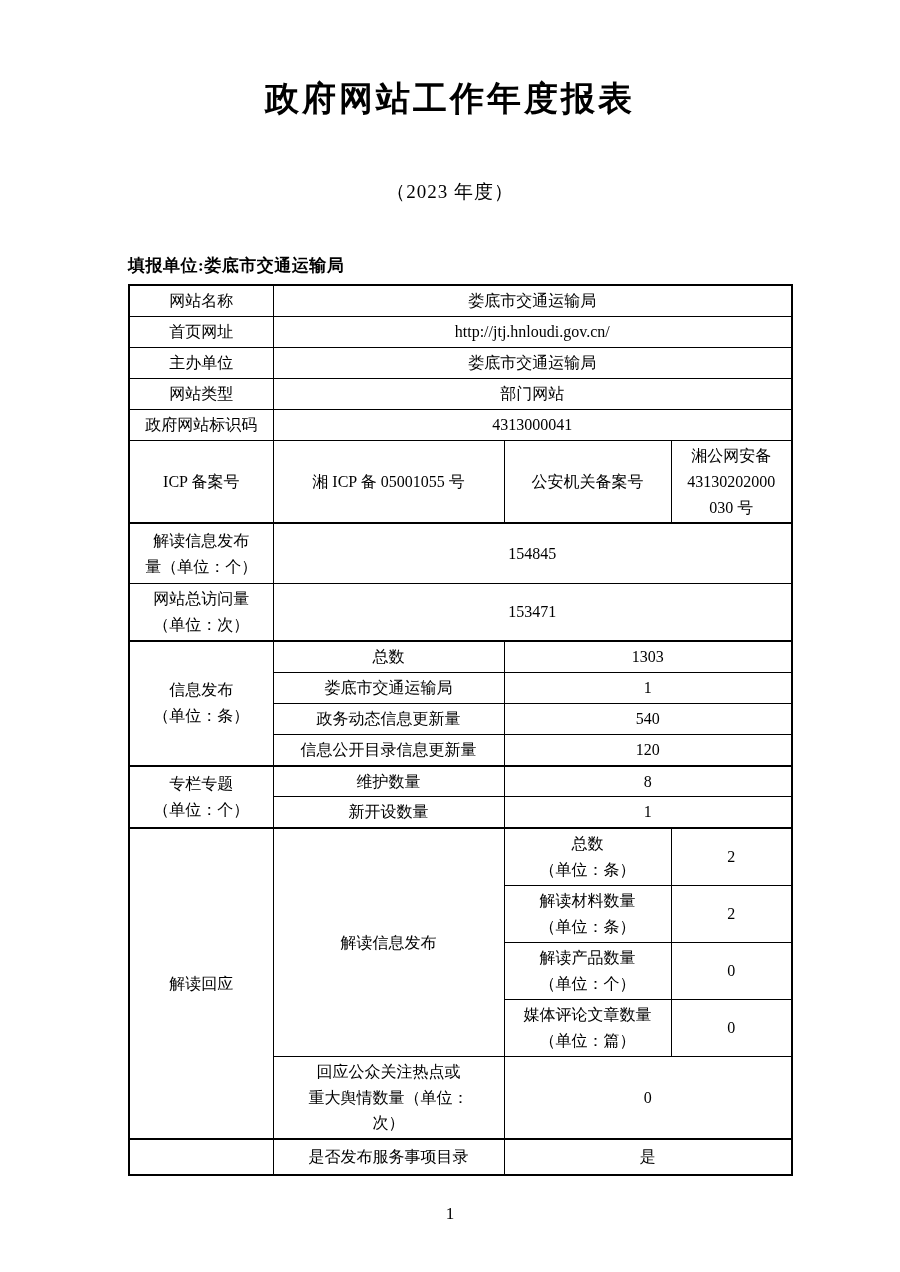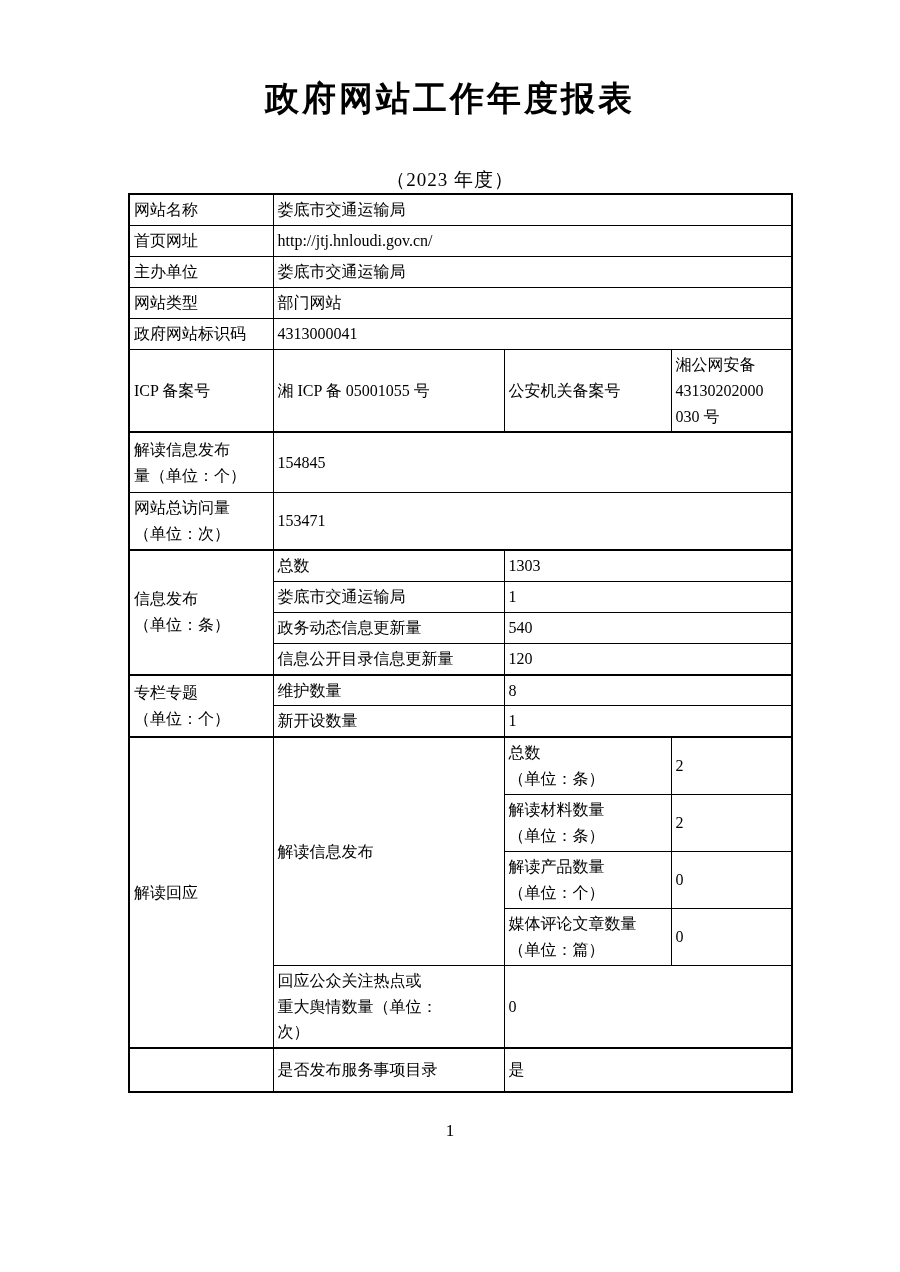--- a/index.html
+++ b/index.html
@@ -7,60 +7,61 @@
     width:900px;height:1272px;background:#ffffff;color:#000;
     font-family:"Liberation Serif","DejaVu Serif",serif;
     position:relative;box-sizing:border-box;overflow:hidden;
   }
   .title{
     margin:0;padding-top:78px;text-align:center;
     font-family:"Liberation Sans","DejaVu Sans",sans-serif;
     font-size:34px;font-weight:700;letter-spacing:3px;line-height:1.2;
   }
   .subtitle{
-    text-align:center;font-size:19px;margin-top:48px;letter-spacing:1px;
+    text-align:center;font-size:19px;margin-top:60px;letter-spacing:1px;
   }
   .content{margin-left:128px;width:663px;}
   .reporting-unit{
     font-weight:700;font-size:17px;margin-top:49px;margin-bottom:7px;
     letter-spacing:0.5px;
   }
   table.report{
     border-collapse:collapse;table-layout:fixed;width:663px;
     border:2px solid #000;
   }
   table.report td{
-    border:1px solid #000;text-align:left;vertical-align:middle;
+    border:1px solid #000;text-align:center;vertical-align:middle;
     font-size:16px;line-height:1.62;white-space:pre-line;
     padding:2px 4px;box-sizing:border-box;overflow:hidden;
   }
   col.c1{width:144px;} col.c2{width:231px;} col.c3{width:167px;} col.c4{width:121px;}
   tr.h31 td{height:31px;}
   tr.h30 td{height:30px;}
   tr.h79 td{height:79px;}
   tr.h60 td{height:60px;}
   tr.h54 td{height:54px;}
   tr.h52 td{height:52px;}
-  tr.h36 td{height:44px;}
+  tr.h36 td{height:36px;}
   tr.sec td{border-top-width:2px;}
   .page-number{
     text-align:center;font-size:17px;margin-top:28px;
   }
 </style>
 </head>
 <body>
 
 <div class="page">
 
   <h1 class="title">政府网站工作年度报表</h1>
 
   <div class="subtitle">（2023 年度）</div>
 
   <div class="content">
 
+    <div class="reporting-unit">填报单位:娄底市交通运输局</div>
 
     <table class="report">
       <colgroup>
           <col class="c1">
           <col class="c2">
           <col class="c3">
           <col class="c4">
         </colgroup>
       <tbody>
         <tr class="h31">

